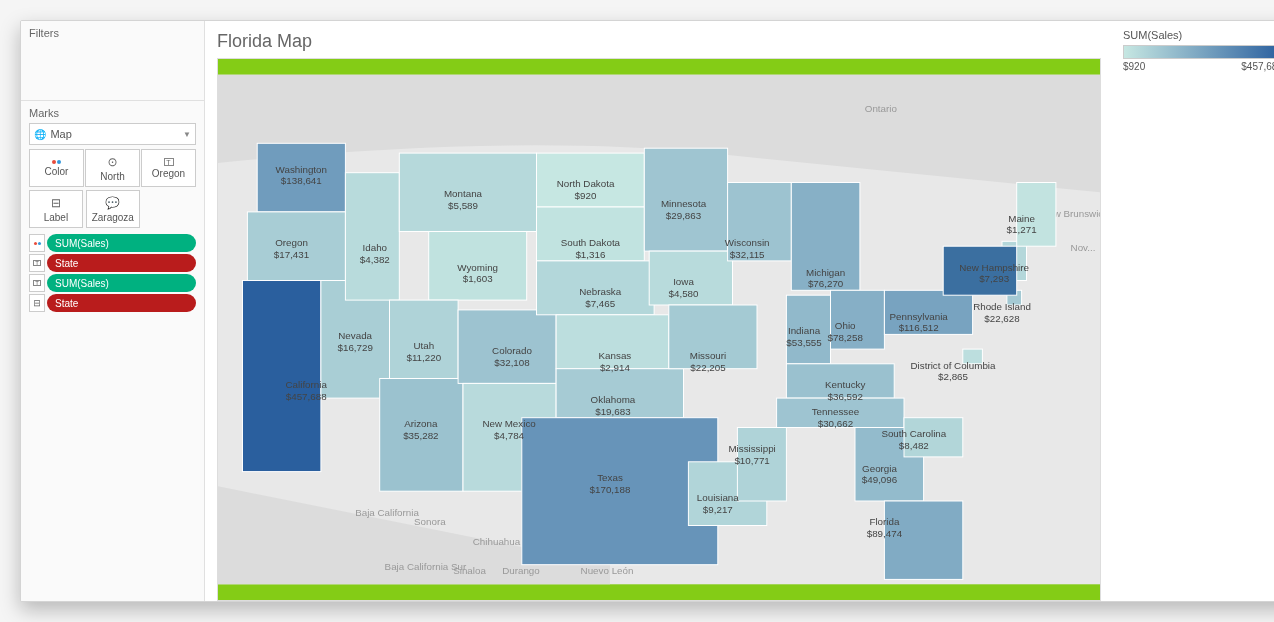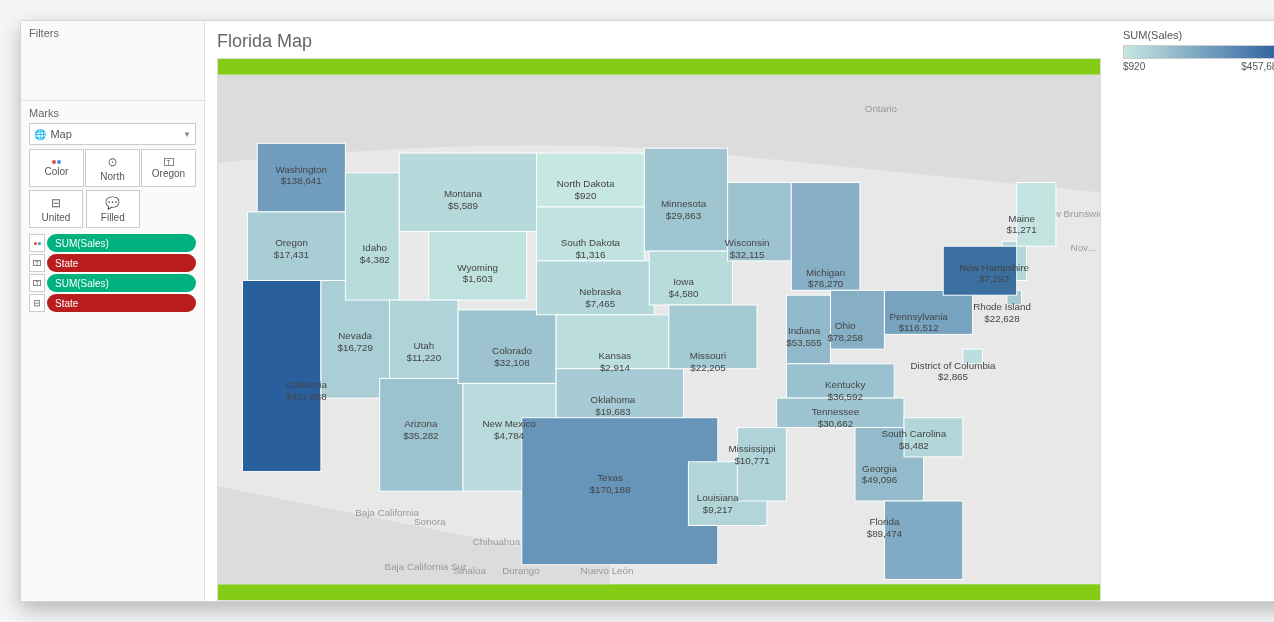--- a/index.html
+++ b/index.html
@@ -64,25 +64,25 @@
           <span>North</span>
         </div>
         <div class="shelf-btn">
           <span class="ico" style="border:1px solid #888;width:10px;height:8px;font-size:7px;line-height:7px;text-align:center;">T</span>
           <span>Oregon</span>
         </div>
       </div>
       <div class="shelf-grid2">
         <div class="shelf-btn">
           <span class="ico">⊟</span>
-          <span>United</span>
+          <span>Label</span>
         </div>
         <div class="shelf-btn">
           <span class="ico">💬</span>
-          <span>Filled</span>
+          <span>Zaragoza</span>
         </div>
       </div>
       <div class="pills">
         <div class="pill-row">
           <div class="pill-icon-box">
               <span style="display:flex;gap:1px;">
                 <span style="width:3px;height:3px;background:#e74c3c;border-radius:50%;"></span>
                 <span style="width:3px;height:3px;background:#3498db;border-radius:50%;"></span>
               </span>
             </div>

